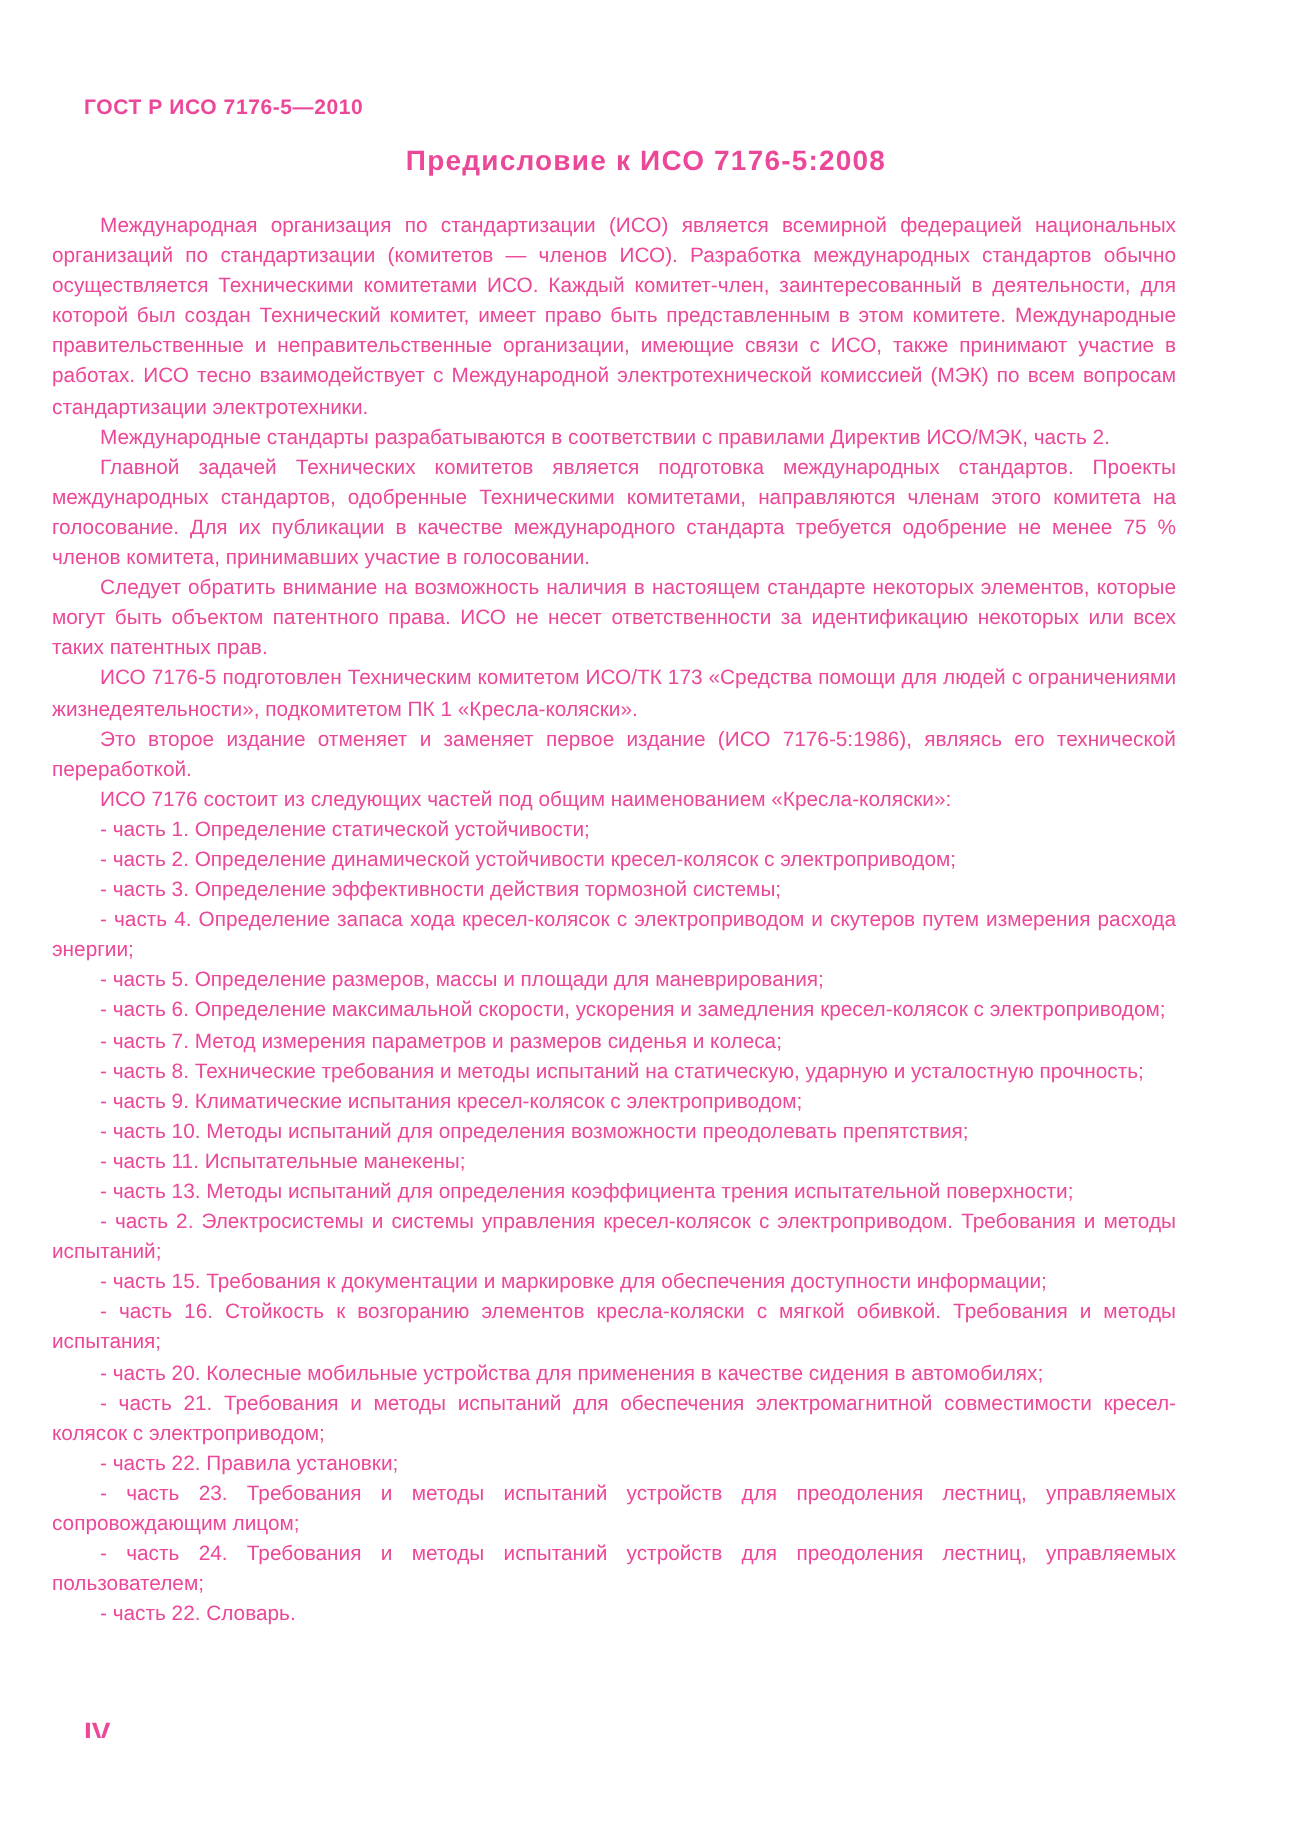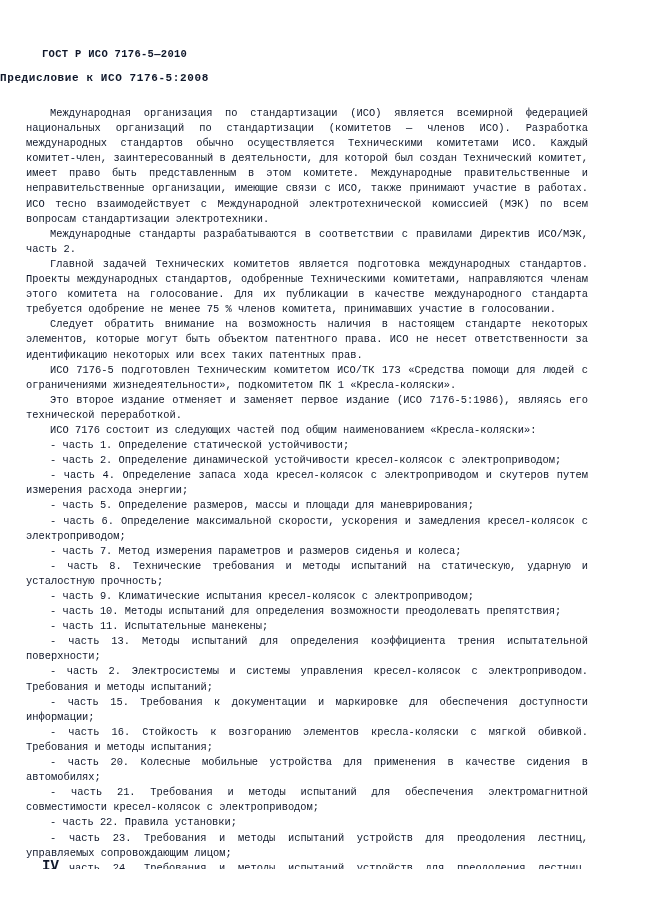--- a/index.html
+++ b/index.html
@@ -5,38 +5,39 @@
   html, body {
     margin: 0;
     padding: 0;
     background: #ffffff;
   }
   .page {
     position: relative;
     width: 646px;
     height: 869px;
     background: #ffffff;
-    font-family: Liberation Mono, monospace;
-    color: #0f172a;
+    font-family: Liberation Sans, sans-serif;
+    color: #ec4899;
     overflow: hidden;
   }
   .header {
     position: absolute;
     top: 48px;
     left: 42px;
     font-size: 10.5px;
     letter-spacing: 0.3px;
     font-weight: 700;
   }
   .title {
     position: absolute;
     top: 72px;
     left: 0;
     width: 646px;
-    font-size: 11px;
+    text-align: center;
+    font-size: 14px;
     font-weight: 700;
     letter-spacing: 0.6px;
   }
   .body {
     position: absolute;
     top: 106px;
     left: 26px;
     width: 562px;
     font-size: 10.4px;
     line-height: 15.1px;
@@ -70,20 +71,21 @@
     <p>Международная организация по стандартизации (ИСО) является всемирной федерацией национальных организаций по стандартизации (комитетов — членов ИСО). Разработка международных стандартов обычно осуществляется Техническими комитетами ИСО. Каждый комитет-член, заинтересованный в деятельности, для которой был создан Технический комитет, имеет право быть представленным в этом комитете. Международные правительственные и неправительственные организации, имеющие связи с ИСО, также принимают участие в работах. ИСО тесно взаимодействует с Международной электротехнической комиссией (МЭК) по всем вопросам стандартизации электротехники.</p>
     <p>Международные стандарты разрабатываются в соответствии с правилами Директив ИСО/МЭК, часть 2.</p>
     <p>Главной задачей Технических комитетов является подготовка международных стандартов. Проекты международных стандартов, одобренные Техническими комитетами, направляются членам этого комитета на голосование. Для их публикации в качестве международного стандарта требуется одобрение не менее 75 %  членов комитета, принимавших участие в голосовании.</p>
     <p>Следует обратить внимание на возможность наличия в настоящем стандарте некоторых элементов, которые могут быть объектом патентного права. ИСО не несет ответственности за идентификацию некоторых или всех таких патентных прав.</p>
     <p>ИСО 7176-5 подготовлен Техническим комитетом ИСО/ТК 173 «Средства помощи для людей с ограничениями жизнедеятельности», подкомитетом ПК 1 «Кресла-коляски».</p>
     <p>Это второе издание отменяет и заменяет первое издание (ИСО 7176-5:1986), являясь его технической переработкой.</p>
     <p>ИСО 7176 состоит из следующих частей под общим наименованием «Кресла-коляски»:</p>
 
     <p class="dash">- часть 1. Определение статической устойчивости;</p>
     <p class="dash">- часть 2. Определение динамической устойчивости кресел-колясок с электроприводом;</p>
+    <p class="dash">- часть 3. Определение эффективности действия тормозной системы;</p>
     <p class="dash">- часть 4. Определение запаса хода кресел-колясок с электроприводом и скутеров путем измерения расхода энергии;</p>
     <p class="dash">- часть 5. Определение размеров, массы и площади для маневрирования;</p>
     <p class="dash">- часть 6. Определение максимальной скорости, ускорения и замедления кресел-колясок с электроприводом;</p>
     <p class="dash">- часть 7. Метод измерения параметров и размеров сиденья и колеса;</p>
     <p class="dash">- часть 8. Технические требования и методы испытаний на статическую, ударную и усталостную прочность;</p>
     <p class="dash">- часть 9. Климатические испытания кресел-колясок с электроприводом;</p>
     <p class="dash">- часть 10. Методы испытаний для определения возможности преодолевать препятствия;</p>
     <p class="dash">- часть 11. Испытательные манекены;</p>
     <p class="dash">- часть 13. Методы испытаний для определения коэффициента трения испытательной поверхности;</p>
     <p class="dash">- часть 2. Электросистемы и системы управления кресел-колясок с электроприводом. Требования и методы испытаний;</p>

